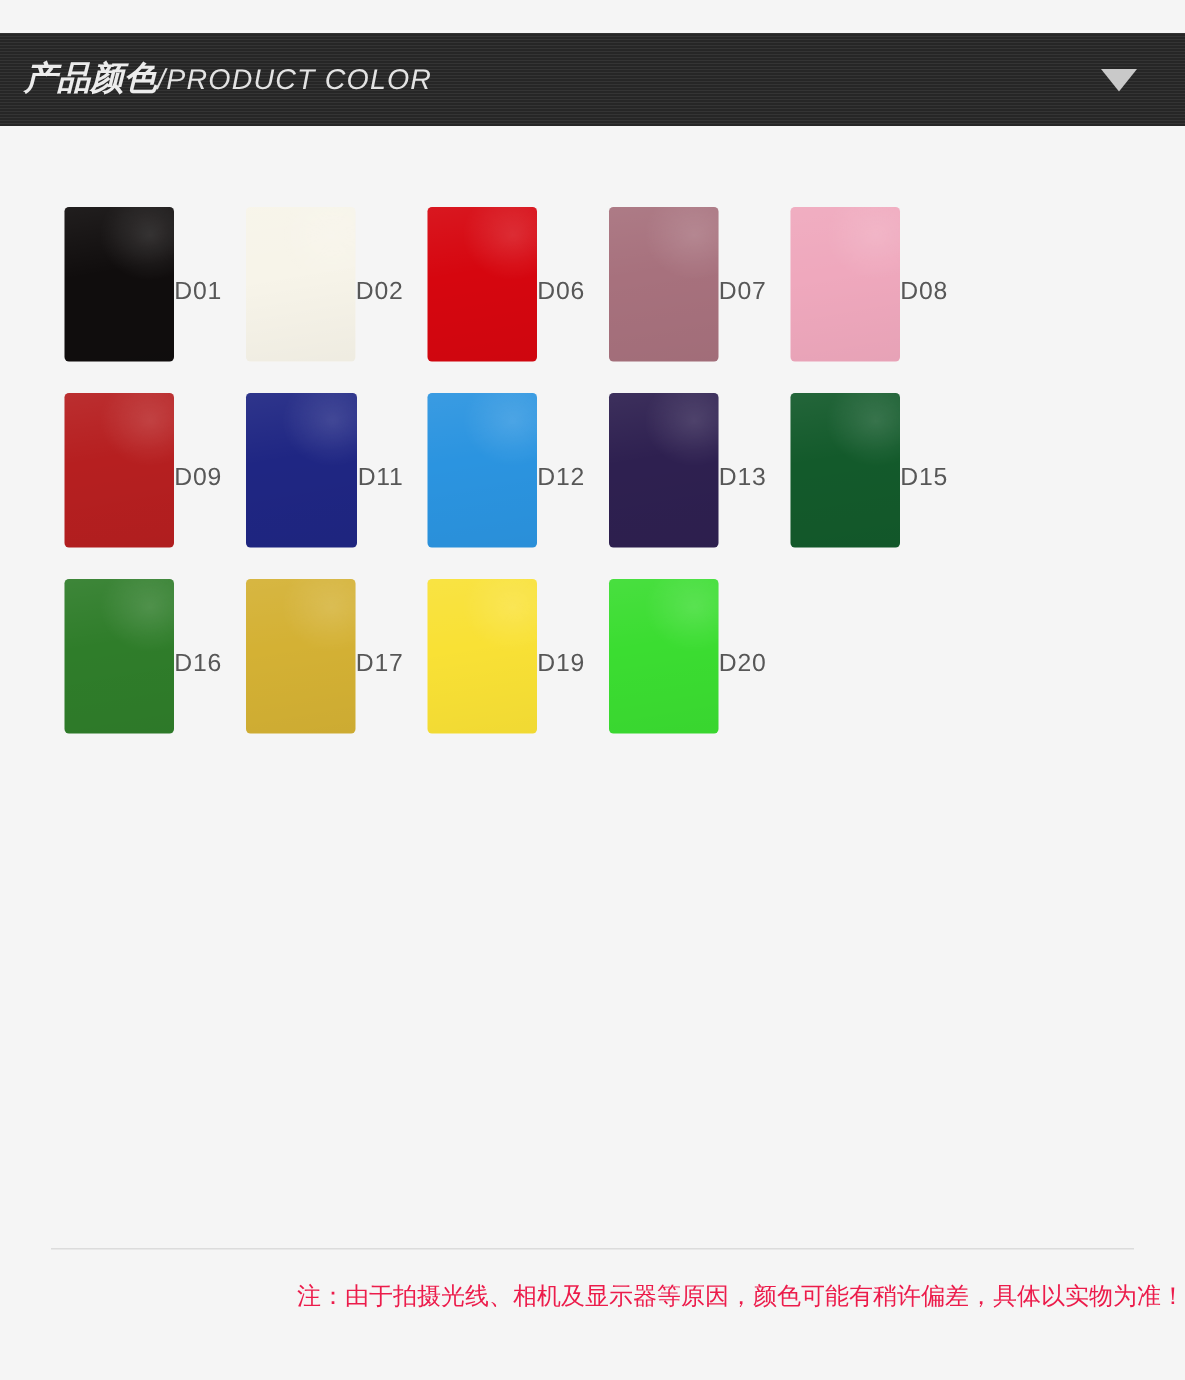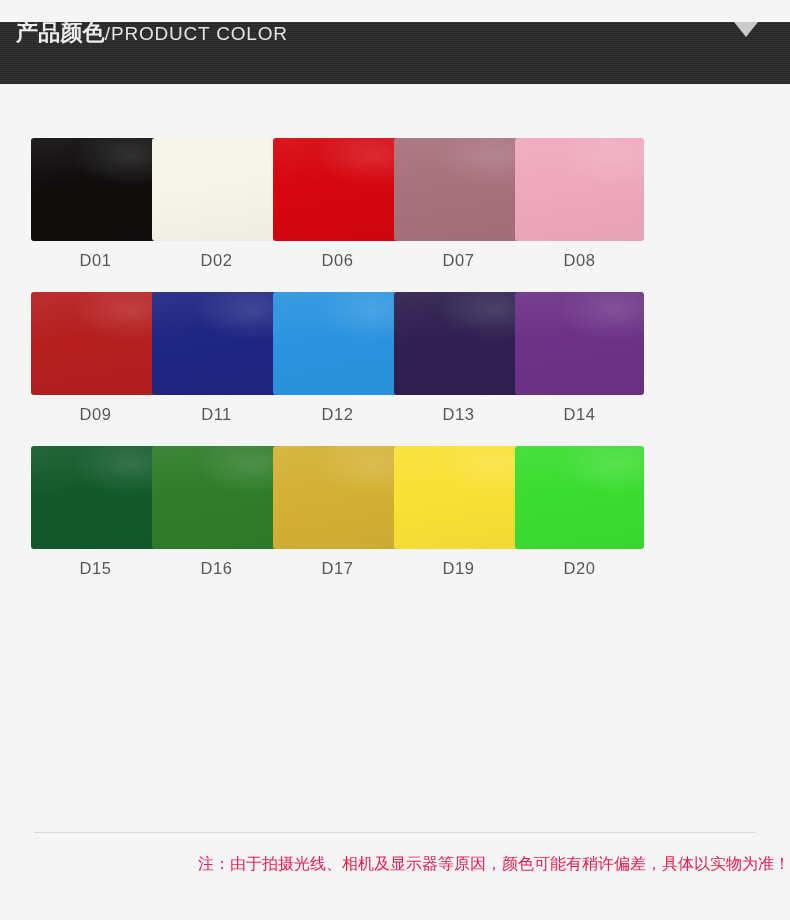--- a/index.html
+++ b/index.html
@@ -25,22 +25,24 @@
     left: 0;
     top: 22px;
     width: 790px;
     height: 62px;
     background-color: #2d2d2d;
     background-image: repeating-linear-gradient(
         to bottom,
         #343434 0px, #343434 1px,
         #262626 1px, #262626 2px);
     display: flex;
+    align-items: center;
     justify-content: space-between;
     padding: 0 26px 0 16px;
+    font-style: italic;
   }
 
   .section-title {
     color: #ececec;
     font-size: 21px;
     line-height: 1;
     white-space: nowrap;
     letter-spacing: 0.2px;
   }
   .section-title .cn {
@@ -72,21 +74,21 @@
     width: 707px;
     display: flex;
     flex-wrap: wrap;
     column-gap: 16px;
     row-gap: 21px;
   }
 
   .swatch-cell {
     width: 105px;
     display: flex;
-    flex-direction: column;
+    flex-direction: row;
     align-items: center;
   }
 
   .swatch-chip {
     width: 129px;
     height: 103px;
     border-radius: 3px;
     position: relative;
     overflow: hidden;
   }
@@ -175,24 +177,20 @@
       </div>
       <div class="swatch-cell">
         <div class="swatch-chip" style="background-color: rgb(43, 148, 224);"></div>
         <div class="swatch-label">D12</div>
       </div>
       <div class="swatch-cell">
         <div class="swatch-chip" style="background-color: rgb(46, 32, 80);"></div>
         <div class="swatch-label">D13</div>
       </div>
       <div class="swatch-cell">
-        <div class="swatch-chip" style="background-color: rgb(109, 50, 135);"></div>
-        <div class="swatch-label">D14</div>
-      </div>
-      <div class="swatch-cell">
         <div class="swatch-chip" style="background-color: rgb(19, 90, 43);"></div>
         <div class="swatch-label">D15</div>
       </div>
       <div class="swatch-cell">
         <div class="swatch-chip" style="background-color: rgb(47, 125, 42);"></div>
         <div class="swatch-label">D16</div>
       </div>
       <div class="swatch-cell">
         <div class="swatch-chip" style="background-color: rgb(212, 177, 52);"></div>
         <div class="swatch-label">D17</div>

